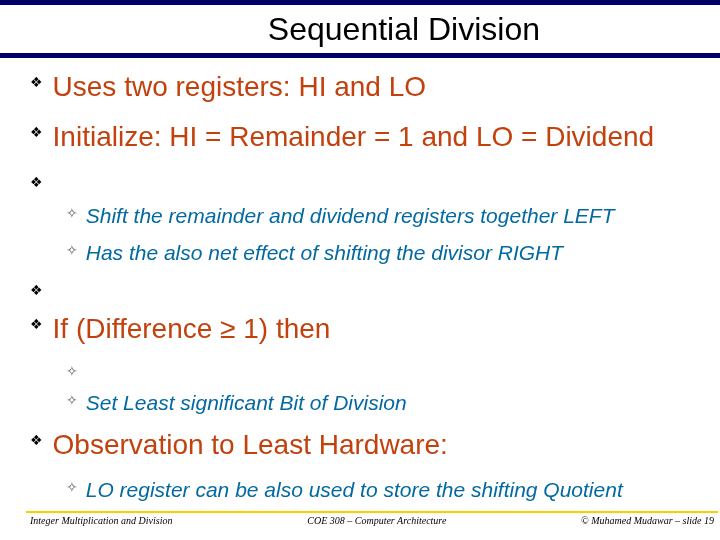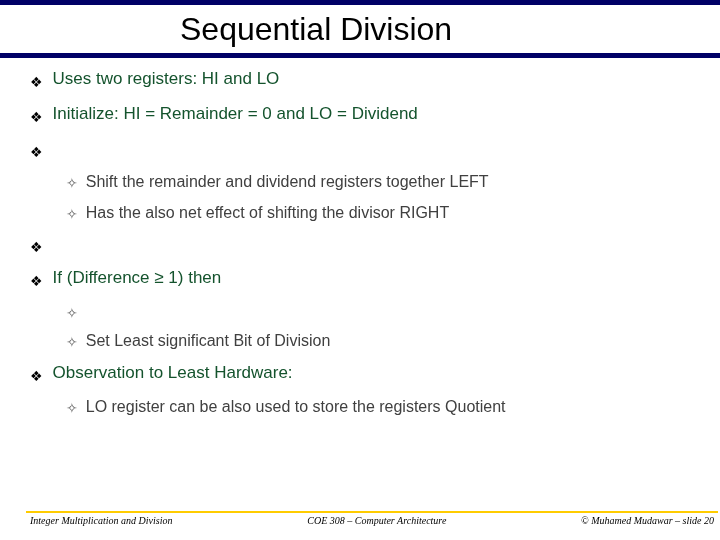--- a/index.html
+++ b/index.html
@@ -21,59 +21,60 @@
   }
   .title-text {
     font-family: "Comic Sans MS", cursive, sans-serif;
     font-size: 32px;
     color: #000000;
     background: #ffffff;
     padding: 2px 180px 2px 180px;
     display: inline-block;
     line-height: 1.4;
     width: 100%;
-    text-align: left;
+    text-align: right;
   }
   .content {
     padding: 10px 18px 0 30px;
   }
   .bullet-row {
     display: flex;
     align-items: flex-start;
     margin-bottom: 12px;
   }
   .diamond {
     font-size: 14px;
     color: #000000;
     margin-right: 10px;
     margin-top: 6px;
     flex-shrink: 0;
   }
   .bullet-text {
-    font-size: 17px;
-    color: #14532d;
+    font-size: 28px;
+    color: #c2410c;
     line-height: 1.35;
   }
   .sub-row {
     display: flex;
     align-items: flex-start;
     margin-left: 36px;
     margin-bottom: 10px;
   }
   .sub-diamond {
     font-size: 14px;
     color: #666666;
     margin-right: 8px;
     margin-top: 3px;
     flex-shrink: 0;
   }
   .sub-text {
-    font-size: 16px;
-    color: #404040;
+    font-size: 21px;
+    color: #0369a1;
     line-height: 1.3;
+    font-style: italic;
   }
   .footer {
     position: absolute;
     bottom: 14px;
     left: 12px;
     width: 100%;
     padding: 0 14px;
   }
   .footer-line {
     height: 2px;
@@ -99,21 +100,21 @@
 
 <div class="content">
 
   <div class="bullet-row">
     <span class="diamond">❖</span>
     <span class="bullet-text">Uses two registers: HI and LO</span>
   </div>
 
   <div class="bullet-row">
     <span class="diamond">❖</span>
-    <span class="bullet-text">Initialize: HI = Remainder = 0 and LO = Dividend</span>
+    <span class="bullet-text">Initialize: HI = Remainder = 1 and LO = Dividend</span>
   </div>
 
   <div class="bullet-row">
     <span class="diamond">❖</span>
   </div>
 
   <div class="sub-row">
     <span class="sub-diamond">✧</span>
     <span class="sub-text">Shift the remainder and dividend registers together LEFT</span>
   </div>
@@ -141,25 +142,25 @@
     <span class="sub-text">Set Least significant Bit of Division</span>
   </div>
 
   <div class="bullet-row">
     <span class="diamond">❖</span>
     <span class="bullet-text">Observation to Least Hardware:</span>
   </div>
 
   <div class="sub-row">
     <span class="sub-diamond">✧</span>
-    <span class="sub-text">LO register can be also used to store the registers Quotient</span>
+    <span class="sub-text">LO register can be also used to store the shifting Quotient</span>
   </div>
 
 </div>
 
 <div class="footer">
   <div class="footer-line"></div>
   <div class="footer-row">
     <span>Integer Multiplication and Division</span>
     <span>COE 308 – Computer Architecture</span>
-    <span>© Muhamed Mudawar – slide 20</span>
+    <span>© Muhamed Mudawar – slide 19</span>
   </div>
 </div>
 
 </body></html>

